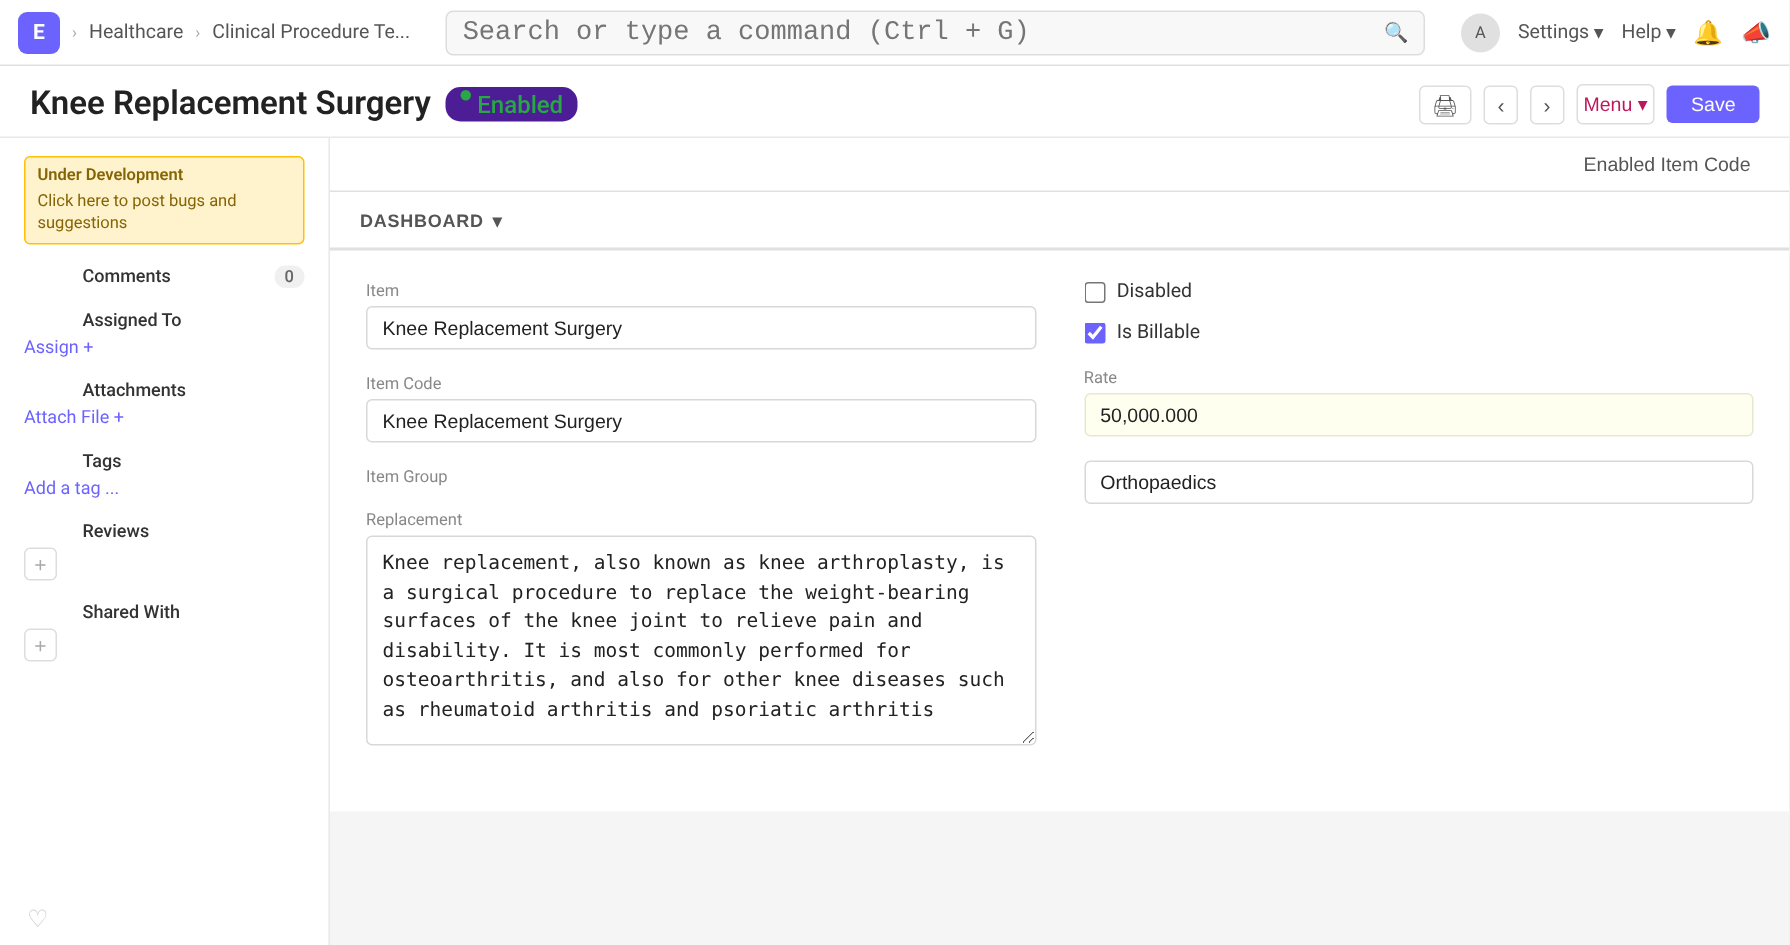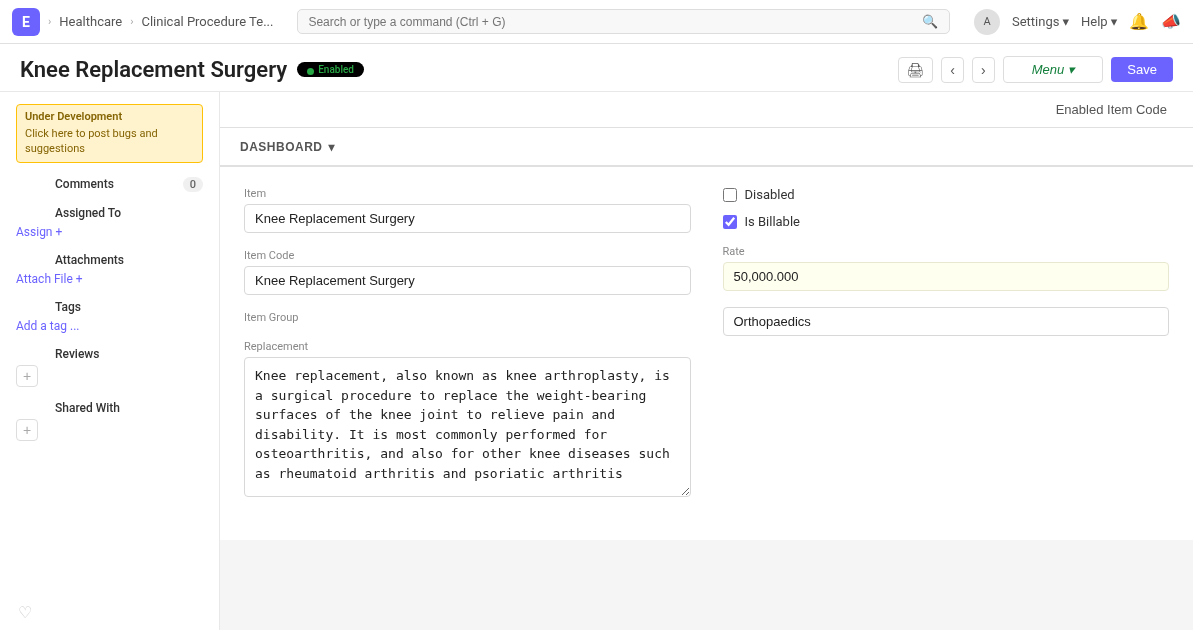--- a/index.html
+++ b/index.html
@@ -17,45 +17,45 @@
     }
     .navbar-chevron { color: #aaa; font-size: 11px; }
     .navbar-breadcrumb { color: #555; font-size: 13px; cursor: pointer; }
     .navbar-search {
       flex: 1; margin: 0 16px;
       display: flex; align-items: center;
       border: 1px solid #ddd; border-radius: 5px; background: #f8f8f8;
       padding: 4px 10px; gap: 6px;
     }
     .navbar-search input {
-      border: none; background: transparent; outline: none; font-size: 12px; width: 100%; color: #4c1d95;
+      border: none; background: transparent; outline: none; font-size: 18px; width: 100%; color: #4c1d95; font-family: Liberation Mono, monospace;
     }
     .navbar-right { display: flex; align-items: center; gap: 12px; }
     .navbar-avatar {
       width: 26px; height: 26px; border-radius: 50%; background: #e0e0e0;
       display: flex; align-items: center; justify-content: center; font-size: 11px; color: #555;
     }
     .navbar-btn { color: #555; font-size: 13px; cursor: pointer; display: flex; align-items: center; gap: 3px; }
     .navbar-icon { font-size: 16px; color: #888; cursor: pointer; }
 
     
     .page-header {
       display: flex; align-items: center; justify-content: space-between;
       padding: 12px 20px 8px 20px; background: #fff; border-bottom: 1px solid #e8e8e8;
     }
     .page-title-area { display: flex; align-items: center; gap: 10px; }
     .page-title { font-size: 22px; font-weight: 600; color: #222; }
     .status-badge {
-      background: #000000; color: #28a745; border-radius: 10px;
-      padding: 2px 10px; font-size: 10px; font-weight: 500; display: flex; align-items: flex-end; gap: 4px;
+      background: #4c1d95; color: #28a745; border-radius: 10px;
+      padding: 2px 10px; font-size: 16px; font-weight: 500; display: flex; align-items: flex-start; gap: 4px;
     }
     .status-dot { width: 7px; height: 7px; border-radius: 50%; background: #28a745; }
     .page-actions { display: flex; align-items: center; gap: 8px; }
     .btn-icon { background: none; border: 1px solid #ddd; border-radius: 4px; padding: 4px 8px; cursor: pointer; color: #555; font-size: 14px; }
-    .btn-menu { background: #fff; border: 1px solid #ddd; border-radius: 4px; padding: 5px 28px; cursor: pointer; font-size: 13px; color: #15803d; font-style: italic; }
+    .btn-menu { background: #fff; border: 1px solid #ddd; border-radius: 4px; padding: 5px 4px; cursor: pointer; font-size: 13px; color: #be185d; }
     .btn-save { background: #6c63ff; border: none; border-radius: 4px; padding: 5px 16px; cursor: pointer; font-size: 13px; color: #fff; font-weight: 500; }
 
     
     .main-layout { display: flex; height: calc(630px - 88px); overflow: hidden; }
 
     
     .sidebar {
       width: 220px; flex-shrink: 0; background: #fff; border-right: 1px solid #e8e8e8;
       padding: 12px 16px; overflow-y: auto;
     }

